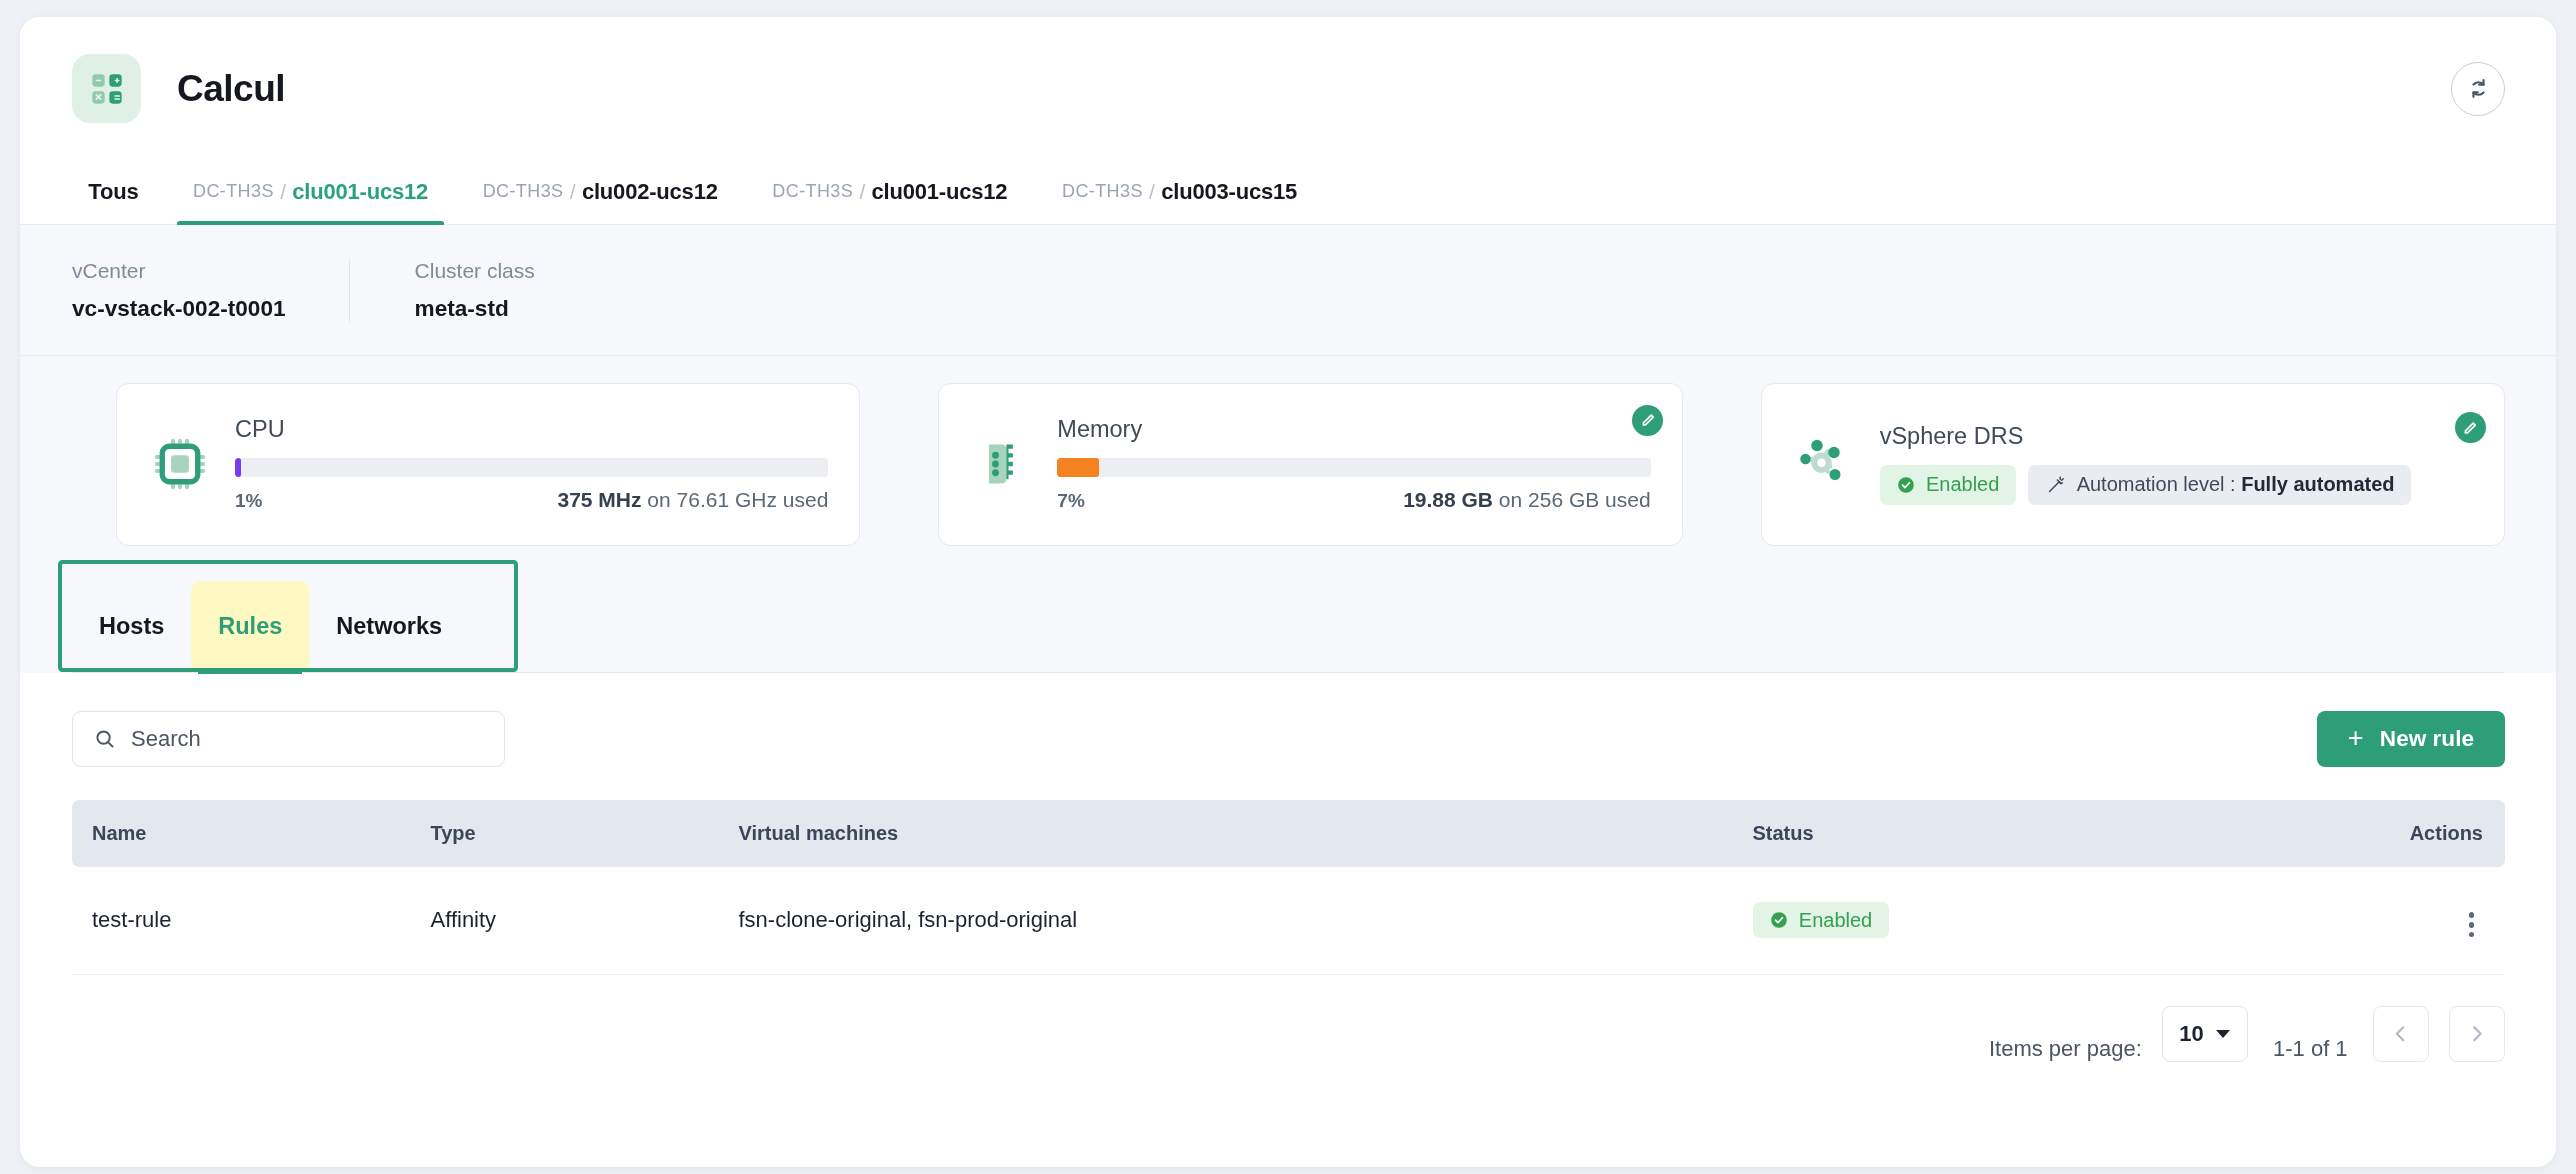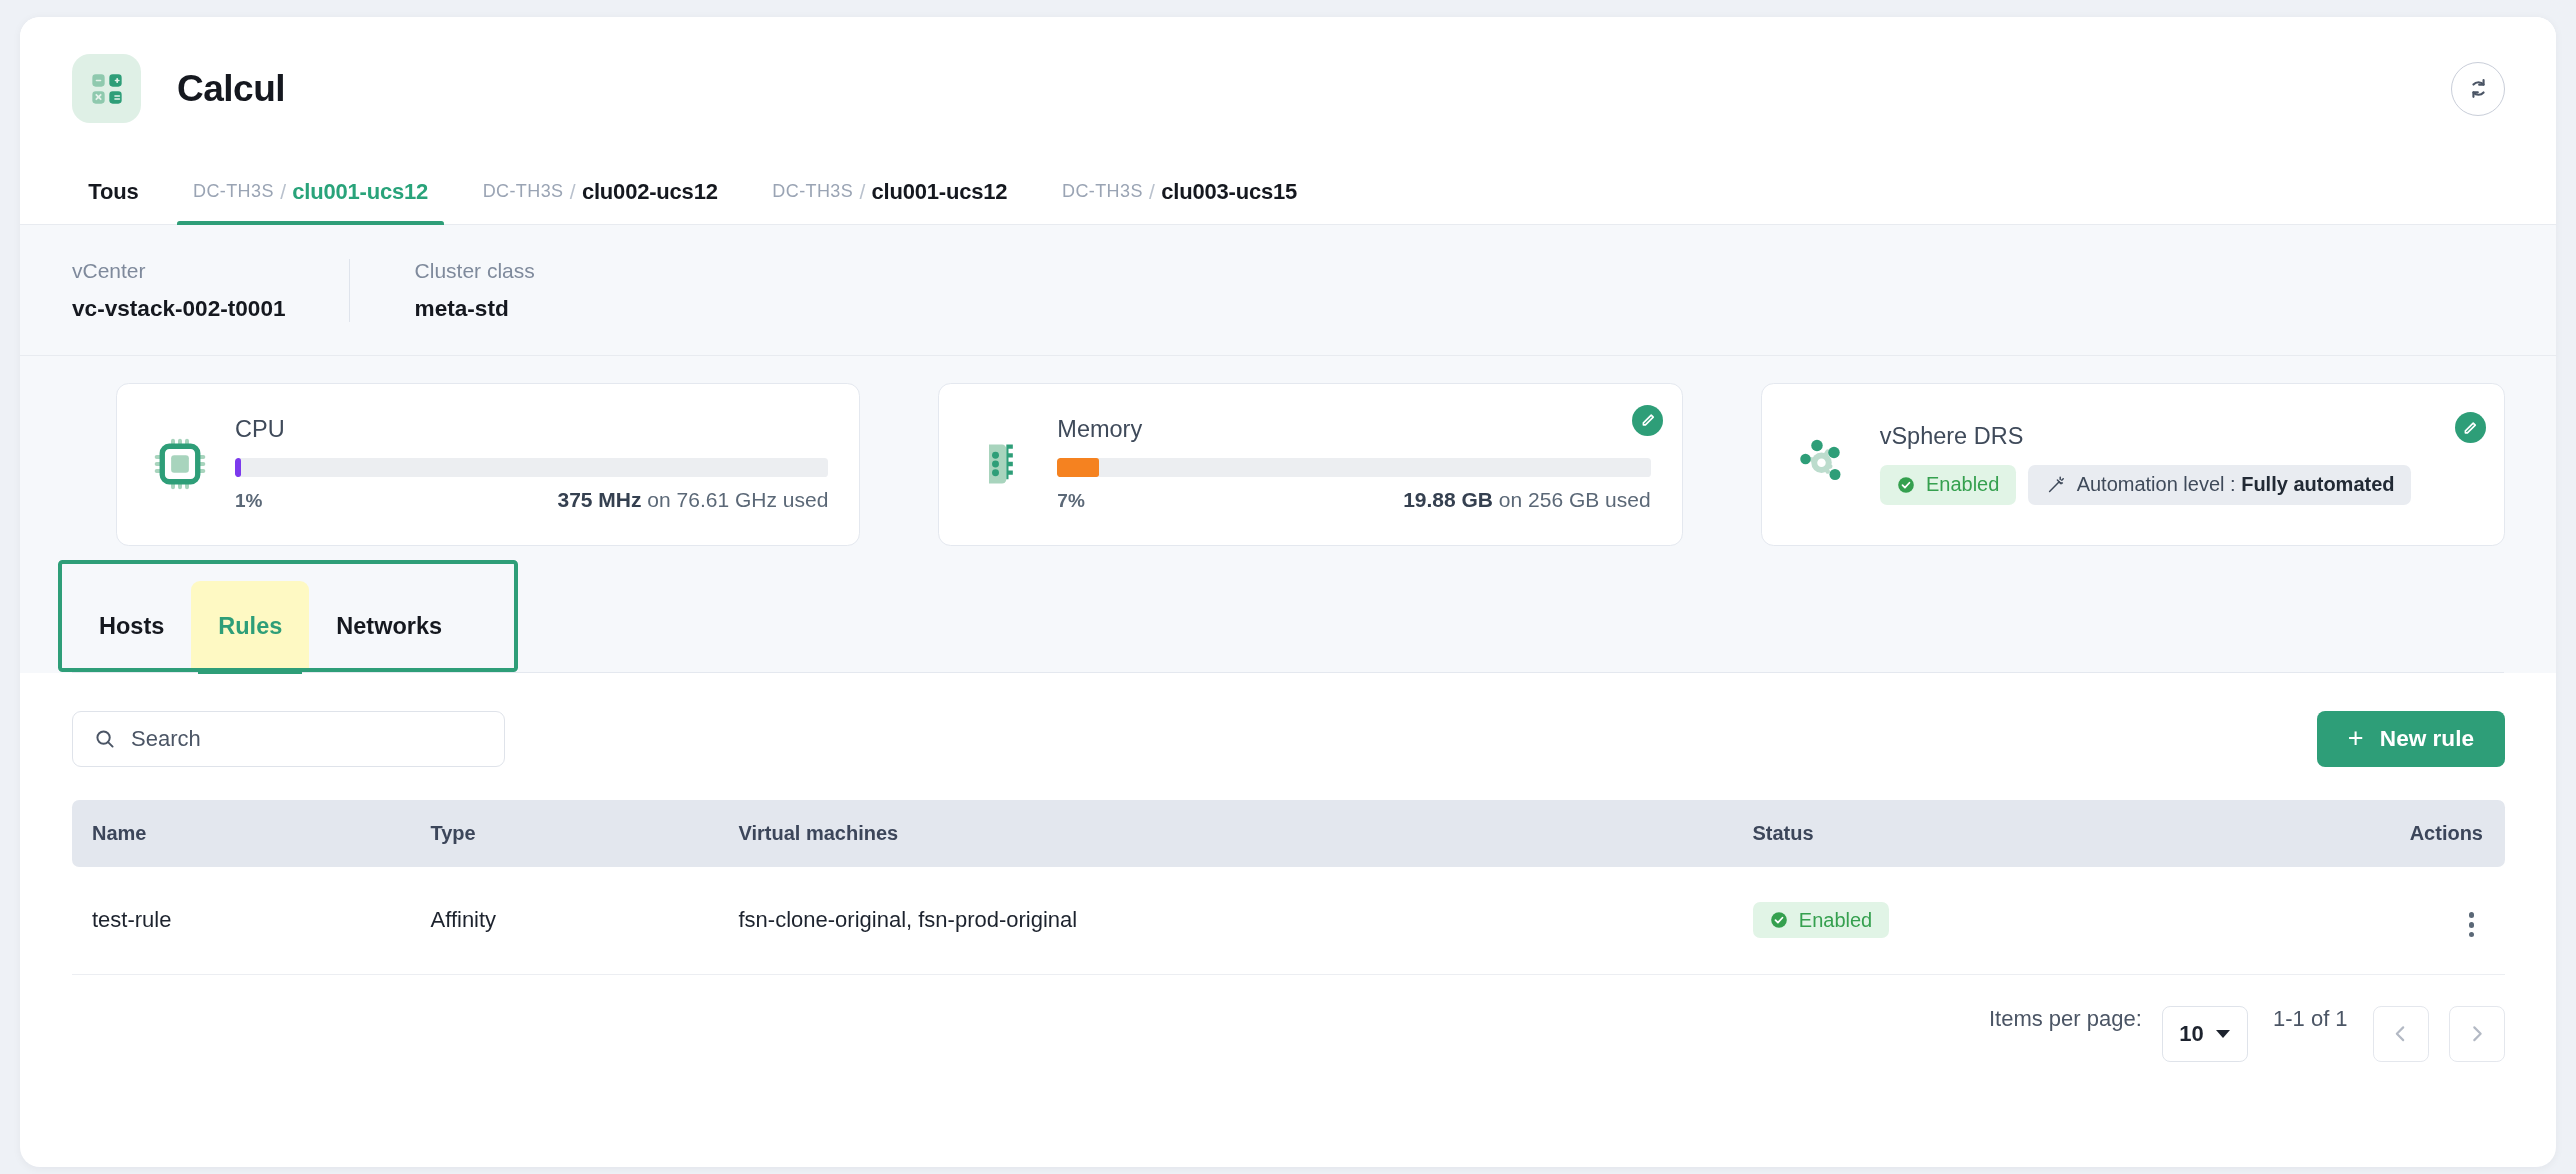--- a/index.html
+++ b/index.html
@@ -312,21 +312,21 @@
     cursor: pointer;
     padding: 5.4px 9px;
   }
   .kebab i { width: 5.4px; height: 5.4px; border-radius: 50%; background: #5b6877; display: block; }
 
   
   .pager {
     background: #fff;
     padding: 31px 51px 33px 0;
     display: flex;
-    align-items: flex-start;
+    align-items: flex-end;
     justify-content: flex-end;
     gap: 20px;
   }
   .pg-label { font-size: 22px; color: #4b5565; }
   .pg-select {
     height: 56px;
     min-width: 71px;
     border: 1.4px solid #dfe3ea;
     border-radius: 8.1px;
     display: flex; align-items: center; justify-content: center; gap: 12.7px;

